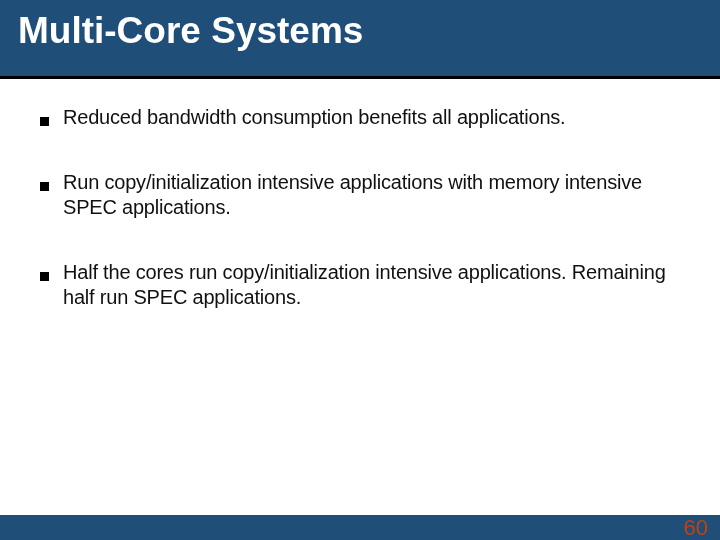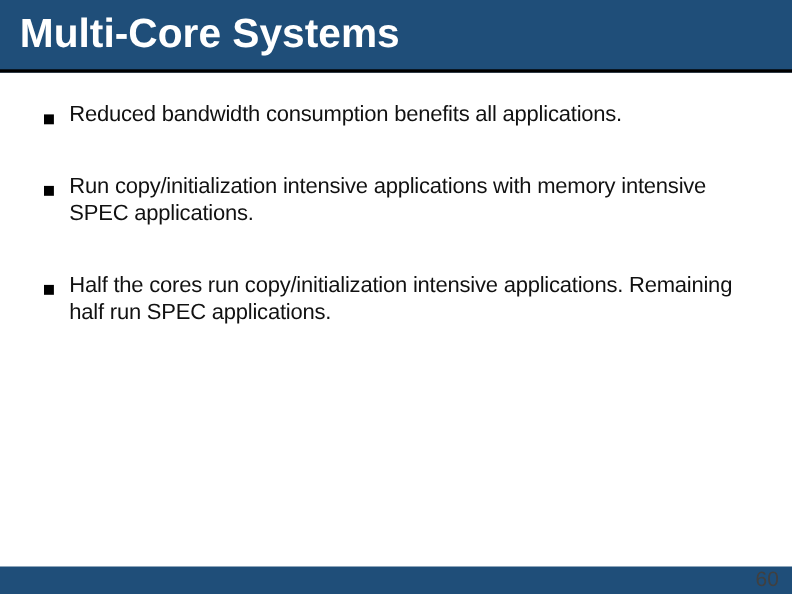--- a/index.html
+++ b/index.html
@@ -6,21 +6,21 @@
   body {
     width: 720px;
     height: 540px;
     background: #ffffff;
     font-family: "Segoe UI", "Calibri", Arial, sans-serif;
     position: relative;
     overflow: hidden;
   }
   .title-bar {
     background: #1f4e79;
-    height: 66px;
+    height: 79px;
     padding: 10px 18px 0 18px;
     border-bottom: 3px solid #000;
   }
   .title-bar h1 {
     color: #ffffff;
     font-family: Arial, "Helvetica Neue", sans-serif;
     font-weight: bold;
     font-size: 37px;
     letter-spacing: 0px;
   }
@@ -53,22 +53,22 @@
     bottom: 0;
     left: 0;
     right: 0;
     height: 25px;
     background: #1f4e79;
   }
   .page-number {
     position: absolute;
     bottom: 0;
     right: 12px;
-    color: #404040;
-    font-size: 19px;
+    color: #c2410c;
+    font-size: 22px;
     font-family: Arial, sans-serif;
     line-height: 25px;
   }
 </style>
 </head>
 <body>
 
 <div class="title-bar">
   <h1>Multi-Core Systems</h1>
 </div>

